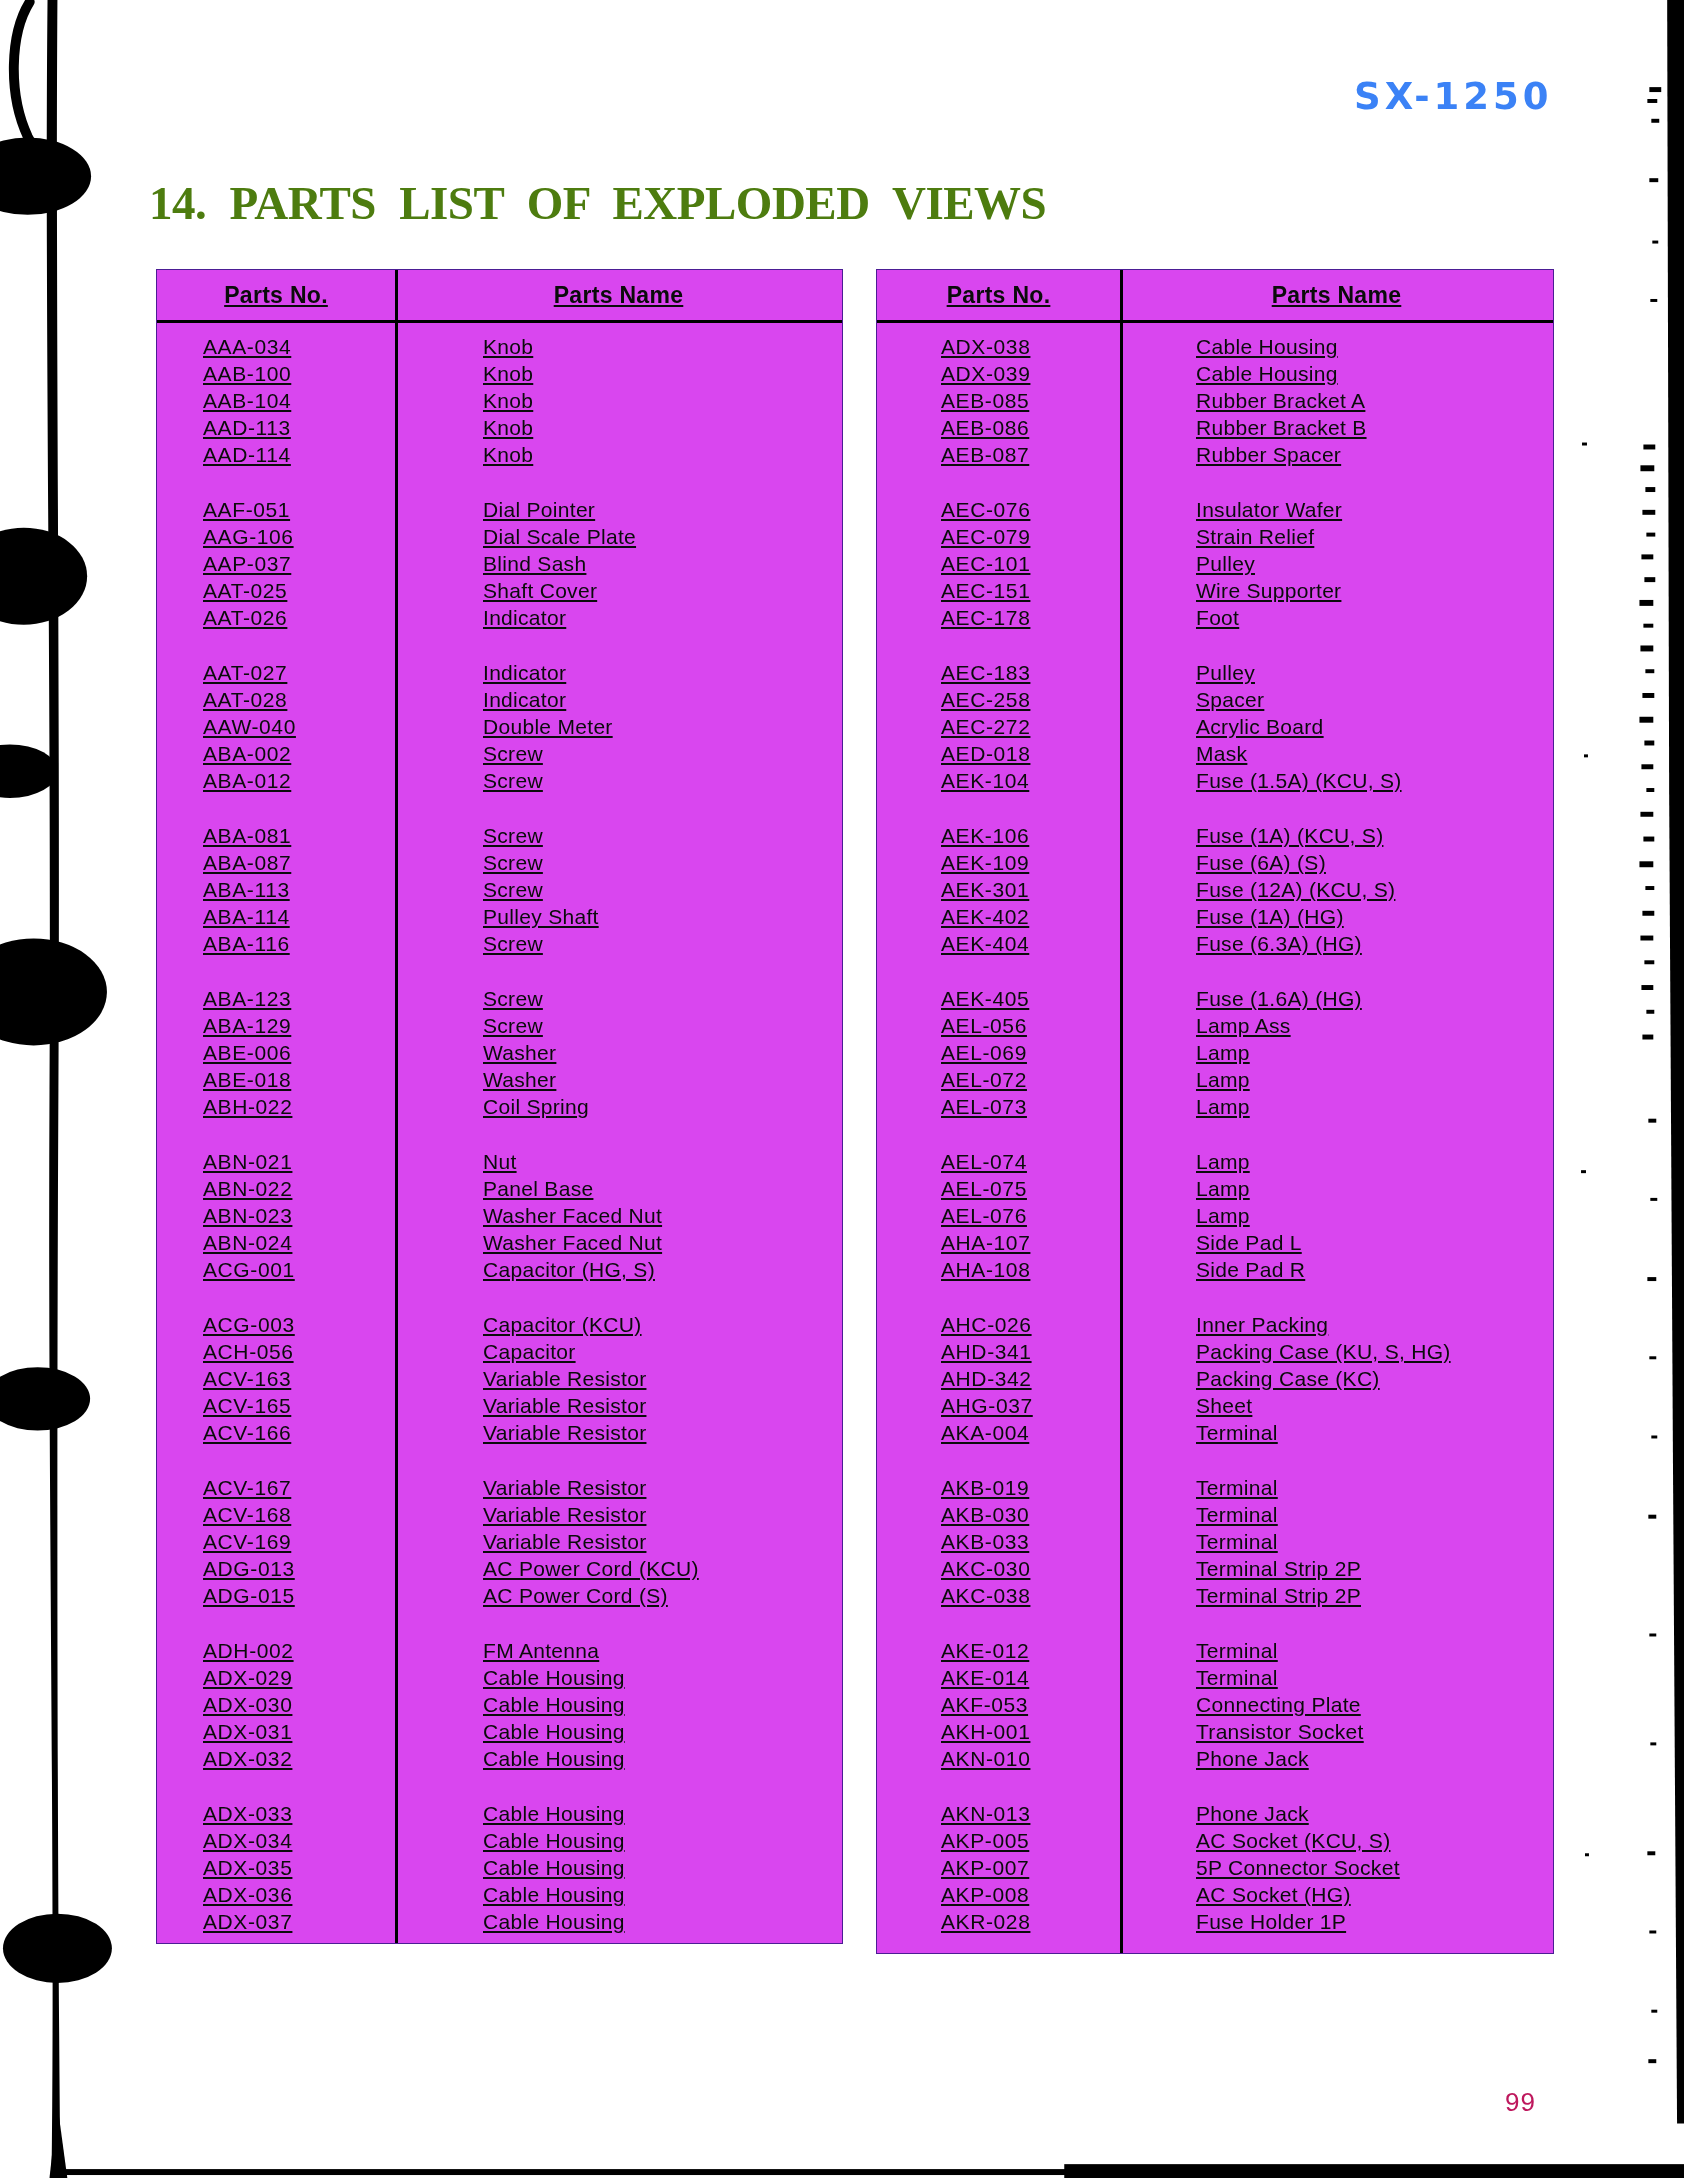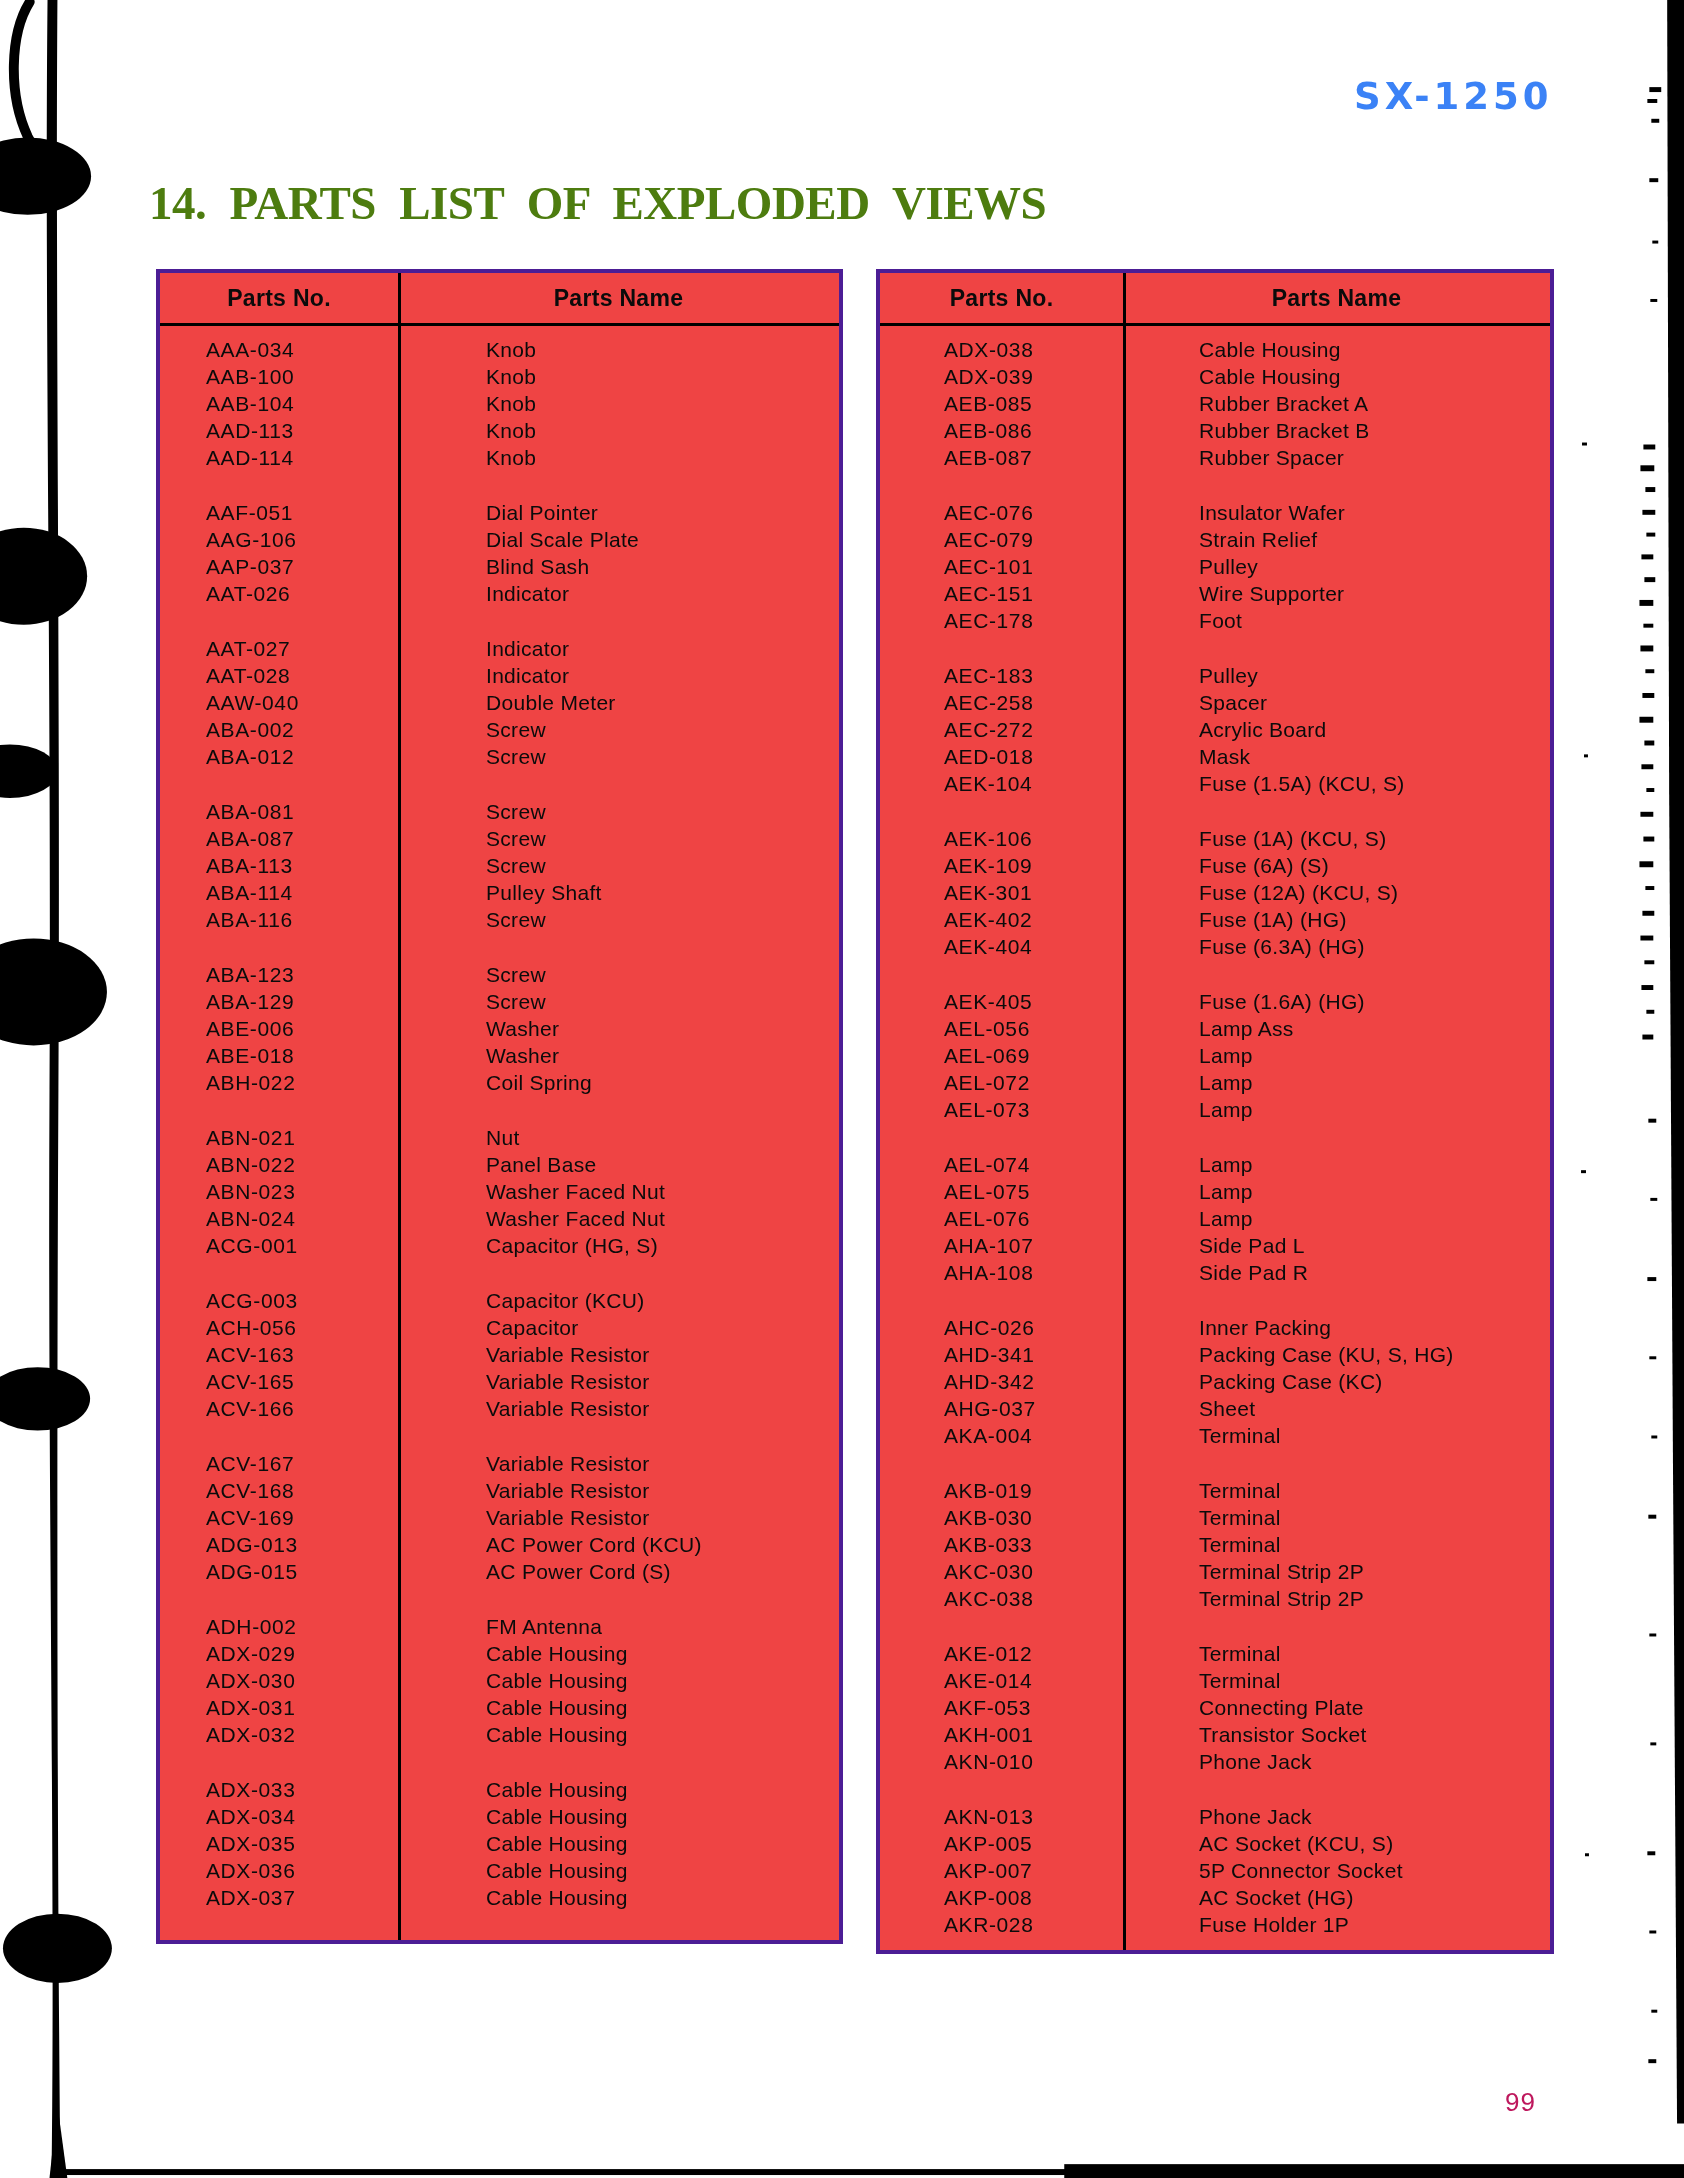--- a/index.html
+++ b/index.html
@@ -18,21 +18,21 @@
     font-size:47px;font-weight:bold;letter-spacing:-0.5px;word-spacing:12px;color:#4d7c0f;
     white-space:nowrap;
     font-family:Liberation Serif, serif;
   }
   .page-number{
     position:absolute;left:1505px;top:2087px;
     font-size:26px;color:#be185d;letter-spacing:1px;
   }
   
   .parts-table{
-    position:absolute;top:269px;border:4px solid #4c1d95;background:#ef4444;box-sizing:border-box;
+    position:absolute;top:269px;border:1px solid #4c1d95;background:#d946ef;box-sizing:border-box;text-decoration:underline;
   }
   .parts-table .divider{
     position:absolute;top:0;bottom:0;width:3px;background:#000;
   }
   .thead{
     display:flex;height:50px;align-items:center;border-bottom:3px solid #000;
     font-weight:bold;font-size:23px;letter-spacing:0.3px;
   }
   .h-no{text-align:center;}
   .h-name{flex:1;text-align:center;}
@@ -95,20 +95,24 @@
           <span class="c-no">AAF-051</span>
           <span class="c-name">Dial Pointer</span>
         </div>
         <div class="row">
           <span class="c-no">AAG-106</span>
           <span class="c-name">Dial Scale Plate</span>
         </div>
         <div class="row">
           <span class="c-no">AAP-037</span>
           <span class="c-name">Blind Sash</span>
+        </div>
+        <div class="row">
+          <span class="c-no">AAT-025</span>
+          <span class="c-name">Shaft Cover</span>
         </div>
         <div class="row">
           <span class="c-no">AAT-026</span>
           <span class="c-name">Indicator</span>
         </div>
       </div>
       <div class="group">
         <div class="row">
           <span class="c-no">AAT-027</span>
           <span class="c-name">Indicator</span>

